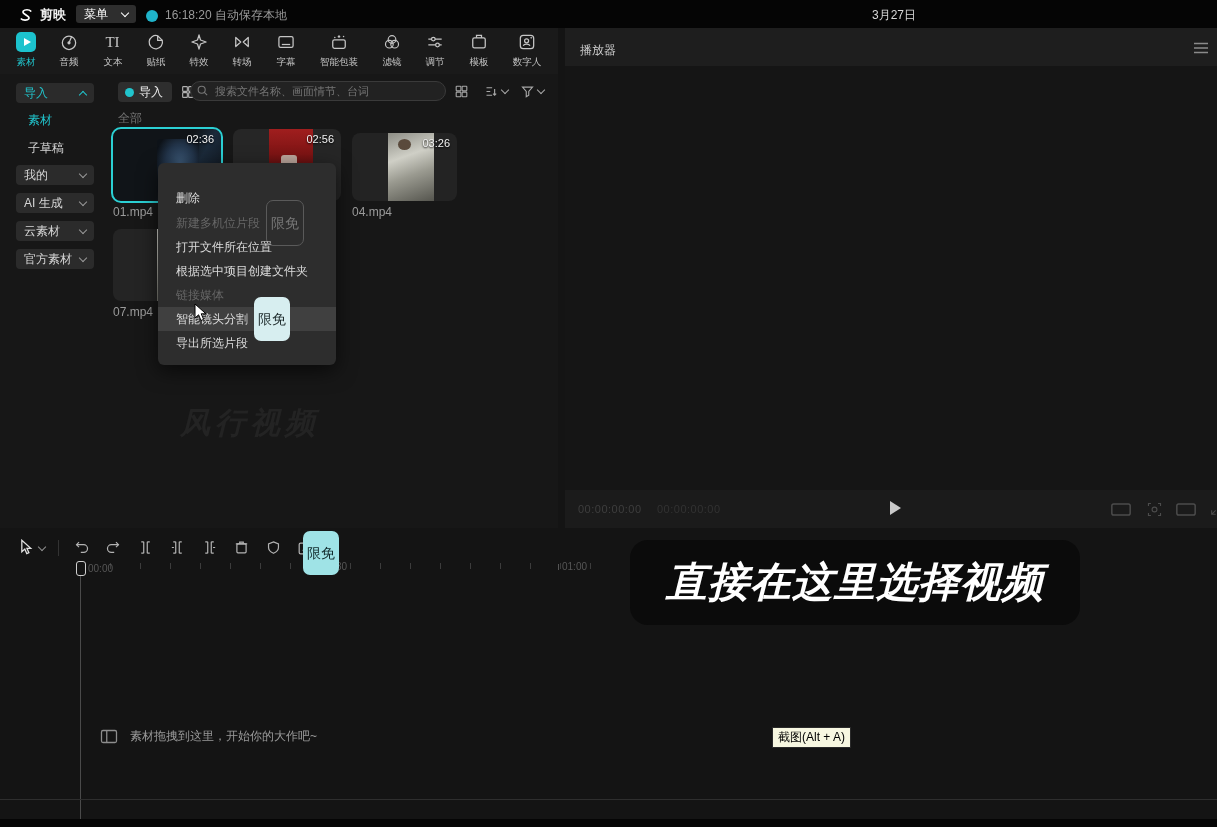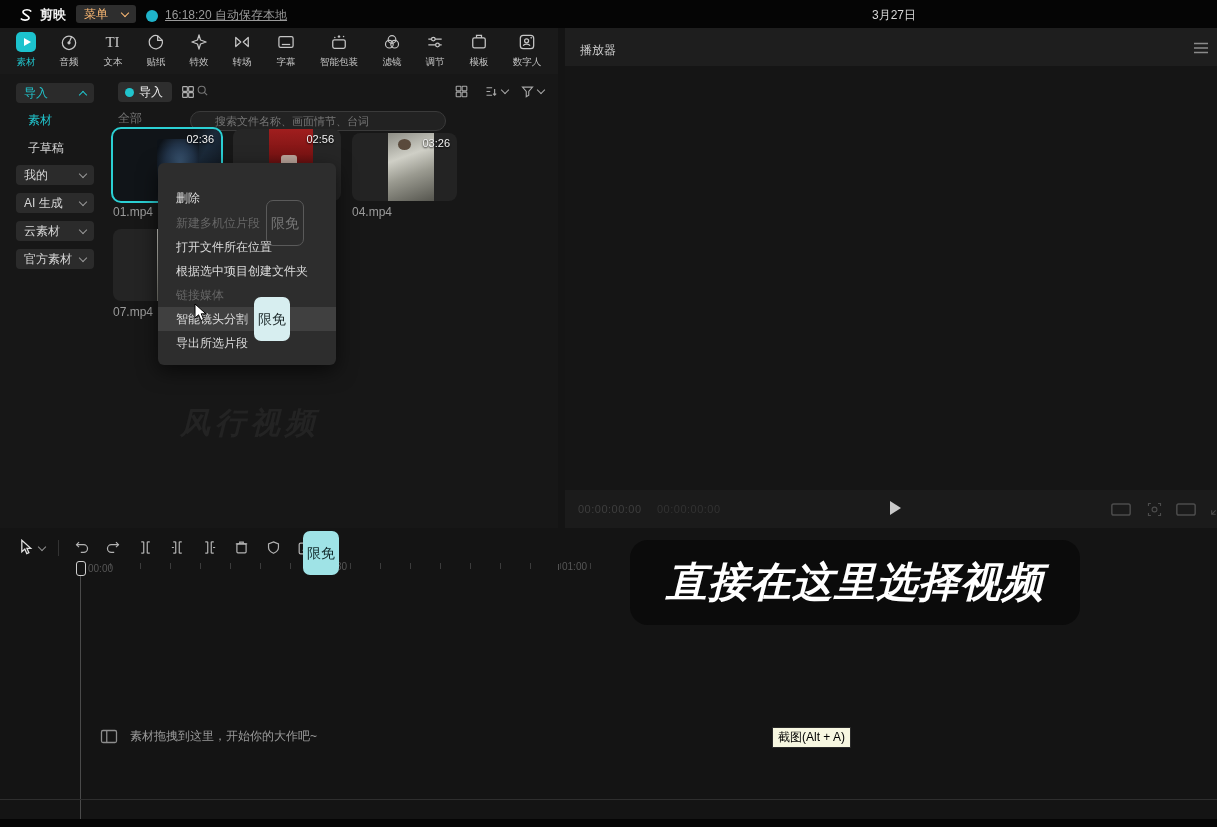--- a/index.html
+++ b/index.html
@@ -4,38 +4,38 @@
 <style>
   html,body{margin:0;padding:0;background:#000;}
   body{font-family:"Liberation Sans","DejaVu Sans",sans-serif;-webkit-font-smoothing:antialiased;}
   #app{position:relative;width:1217px;height:827px;background:#141414;overflow:hidden;}
   .abs{position:absolute;}
   .chv{display:inline-block;width:5px;height:5px;border-right:1.3px solid currentColor;border-bottom:1.3px solid currentColor;transform:rotate(45deg);vertical-align:middle;}
   .chv.up{transform:rotate(-135deg);}
   svg{display:block;}
   
   #topbar{left:0;top:0;width:1217px;height:28px;background:#050505;color:#e8e8e8;}
-  .menu-btn{left:76px;top:5px;height:18px;background:#2e2e2e;border-radius:3px;color:#fdba74;font-size:12px;display:flex;align-items:center;gap:14px;padding:0 8px;}
+  .menu-btn{left:76px;top:5px;height:18px;background:#2e2e2e;border-radius:3px;color:#ffffff;font-size:12px;display:flex;align-items:center;gap:14px;padding:0 8px;}
   
   #ribbon{left:0;top:28px;width:558px;height:46px;background:#1a1a1a;display:flex;justify-content:space-between;padding:4px 16px 0 16px;box-sizing:border-box;}
   .rtab{display:flex;flex-direction:column;align-items:center;gap:3px;color:#c6c6c6;font-size:10px;white-space:nowrap;cursor:default;}
   .rtab .lbl{transform:scale(.95);}
   .rtab.active{color:#21c5cd;}
   .ricon{width:20px;height:20px;display:flex;align-items:center;justify-content:center;}
   .active-tile{width:20px;height:20px;background:#1cc2cd;border-radius:5px;display:flex;align-items:center;justify-content:center;}
   .play-tri{width:0;height:0;border-left:7px solid #fff;border-top:4.5px solid transparent;border-bottom:4.5px solid transparent;margin-left:2px;}
   
   #mediapanel{left:0;top:74px;width:558px;height:454px;background:#171717;}
   .side-pill{left:16px;width:78px;height:20px;background:#2b2b2b;border-radius:4px;color:#d6d6d6;font-size:12px;display:flex;align-items:center;justify-content:space-between;padding:0 8px;box-sizing:border-box;}
   .side-plain{left:28px;font-size:12px;color:#d6d6d6;}
   .teal{color:#21c5cd!important;}
   
   .import-btn{left:118px;top:8px;width:54px;height:20px;background:#2e2e2e;border-radius:4px;display:flex;align-items:center;gap:5px;padding:0 7px;box-sizing:border-box;color:#eee;font-size:12px;}
   .dot{width:9px;height:9px;border-radius:50%;background:#21c5cd;}
-  .search{left:190px;top:7px;width:256px;height:20px;border-radius:11px;background:#222;border:1px solid #3a3a3a;color:#bbb;font-size:11px;padding:0 8px 0 24px;box-sizing:border-box;outline:none;margin-top:30px;}
+  .search{left:190px;top:7px;width:256px;height:20px;border-radius:11px;background:#222;border:1px solid #3a3a3a;color:#bbb;font-size:11px;padding:0 8px 0 24px;box-sizing:border-box;outline:none;}
   .hdr-ic{color:#a8a8a8;display:flex;align-items:center;gap:3px;}
   
   .thumb{border-radius:8px;background:#2a2a2a;overflow:hidden;}
   .thumb.sel{outline:2px solid #2bd0d4;outline-offset:0;}
   .dur{position:absolute;top:4px;right:7px;color:#f2f2f2;font-size:11px;text-shadow:0 1px 2px #000;}
   .fname{color:#9b9b9b;font-size:12px;}
   
   #ctxmenu{left:158px;top:163px;width:178px;height:202px;background:#2d2d2d;border-radius:6px;box-shadow:0 6px 20px rgba(0,0,0,.6);padding:4px 0;box-sizing:border-box;z-index:30;}
   .mi{height:24px;line-height:24px;padding-left:18px;font-size:12px;color:#dcdcdc;display:flex;align-items:center;gap:6px;}
   .mi.disabled{color:#666;}
@@ -74,21 +74,21 @@
         </svg>
       </span>
       <span style="font-size:13px;font-weight:bold;color:#f0f0f0;">剪映</span>
     </div>
     <div class="abs menu-btn">
       <span>菜单</span>
       <span class="chv" style="margin-top:-3px;"></span>
     </div>
     <div class="abs" style="left:146px;top:7px;display:flex;align-items:center;gap:7px;">
       <span class="dot" style="width:12px;height:12px;background:#1fb3c9;"></span>
-      <span style="font-size:12px;color:#9a9a9a;text-decoration:underline;">16:18:20 自动保存本地</span>
+      <span style="font-size:12px;color:#9a9a9a;">16:18:20 自动保存本地</span>
     </div>
     <div class="abs" style="left:872px;top:7px;font-size:12px;color:#d8d8d8;">3月27日</div>
   </div>
 
   <div id="ribbon" class="abs">
 
     <div class="rtab active">
       <span class="active-tile">
           <span class="play-tri"></span>
         </span>

